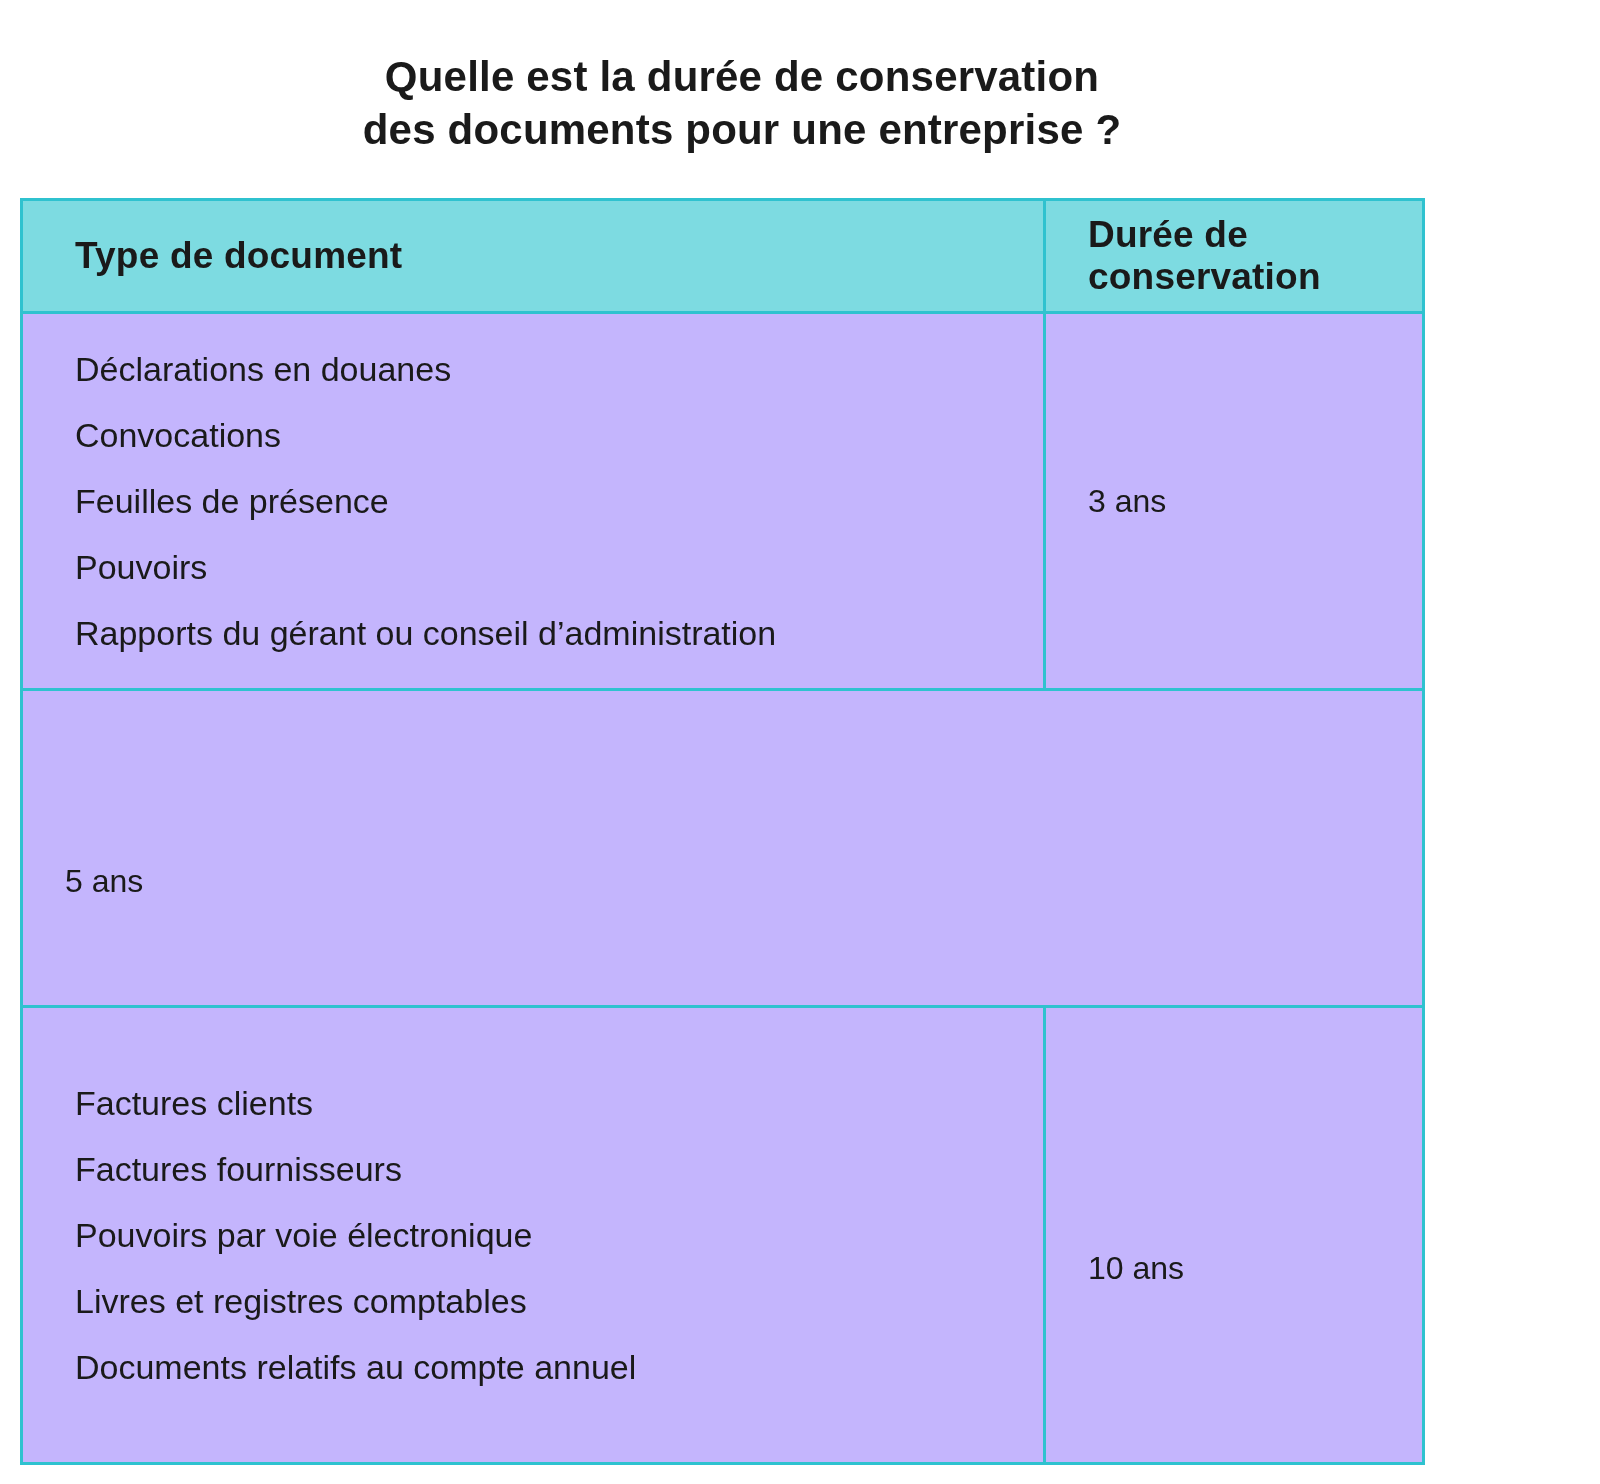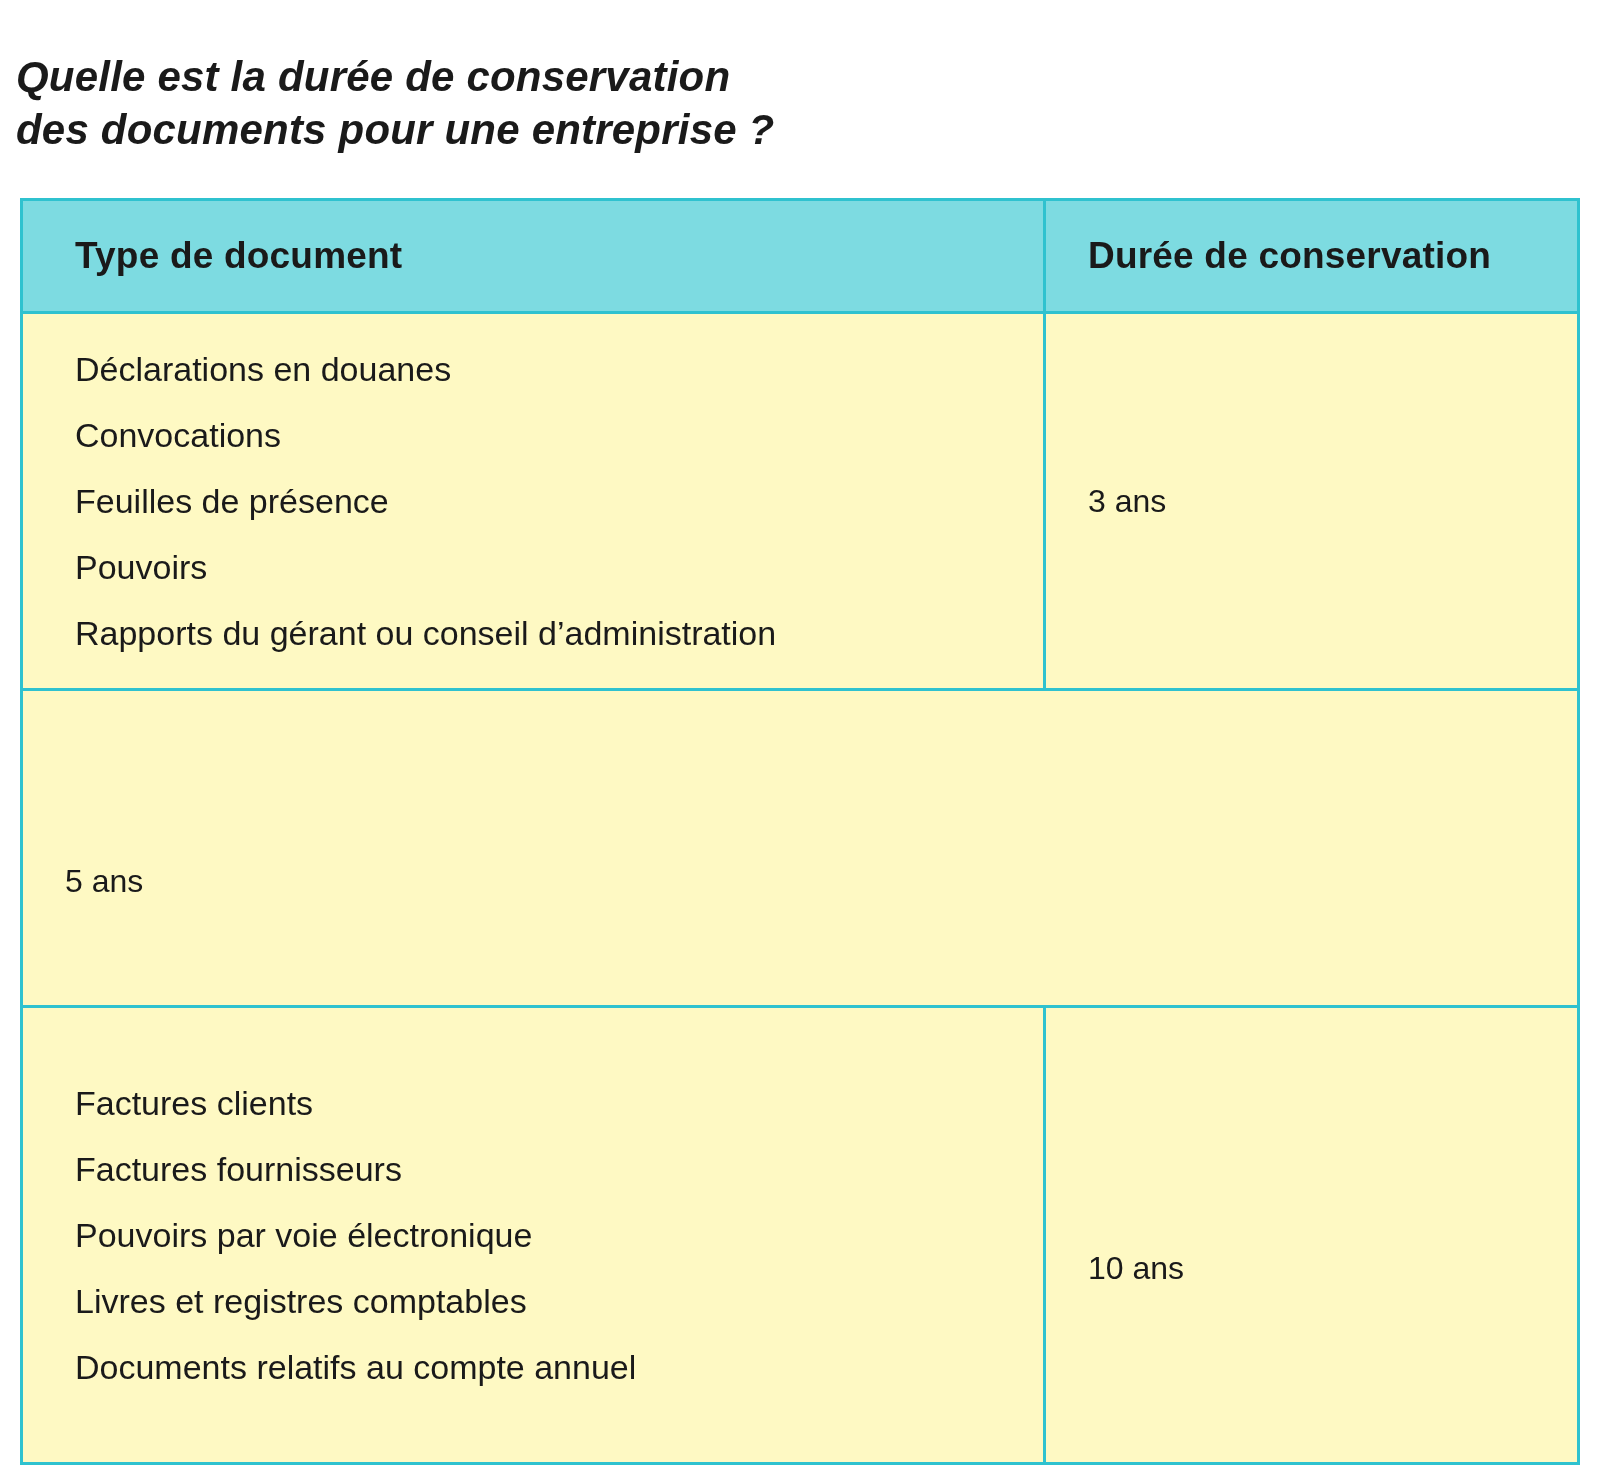--- a/index.html
+++ b/index.html
@@ -13,36 +13,35 @@
   body{
     background:var(--bg);
     font-family:"Liberation Sans", sans-serif;
     color:var(--text);
     position:relative;
     overflow:hidden;
   }
   .page-title{
     position:absolute;
     top:50px;
-    left:16px;
+    left:0;
     width:1484px;
-    text-align:left;
+    text-align:center;
     font-size:42px;
     font-weight:700;
     line-height:53px;
     letter-spacing:0.2px;
-    font-style:italic;
   }
   .retention-table{
     position:absolute;
     top:198px;
     left:20px;
-    width:1560px;
+    width:1405px;
     border:3px solid var(--teal-border);
-    background:#fef9c3;
+    background:#c4b5fd;
   }
   .trow{
     display:grid;
     grid-template-columns:1023px 1fr;
   }
   .thead{
     height:110px;
     background:var(--teal-fill);
   }
   .tbody-row{border-top:3px solid var(--teal-border);}

